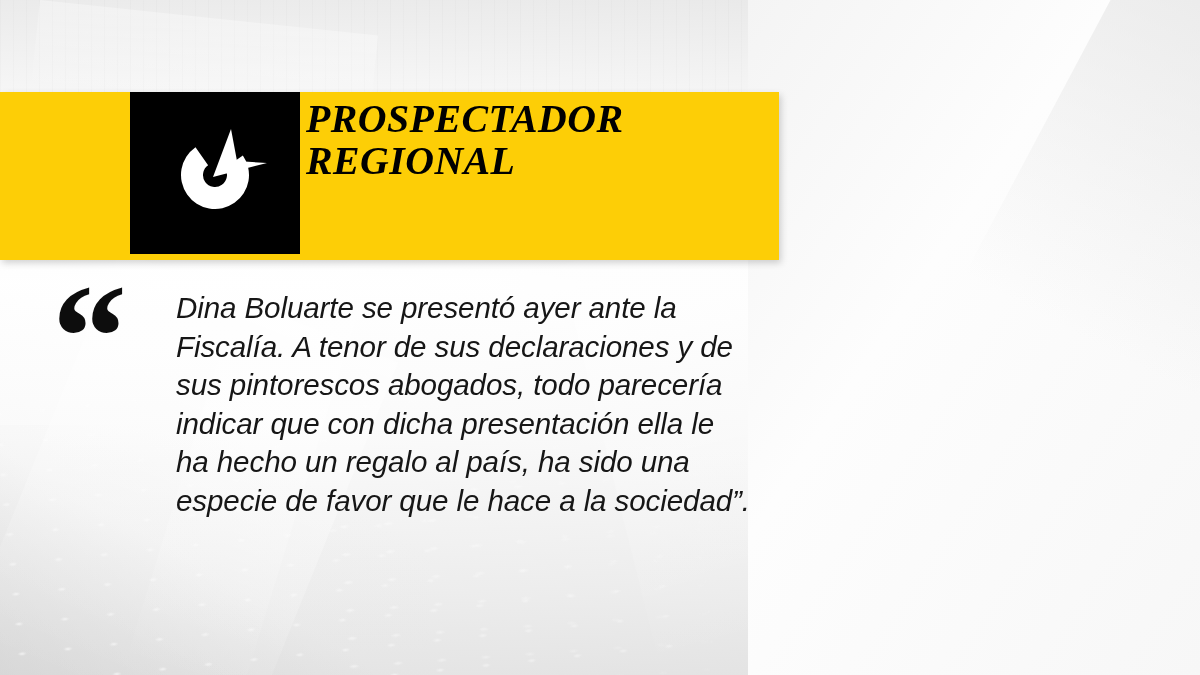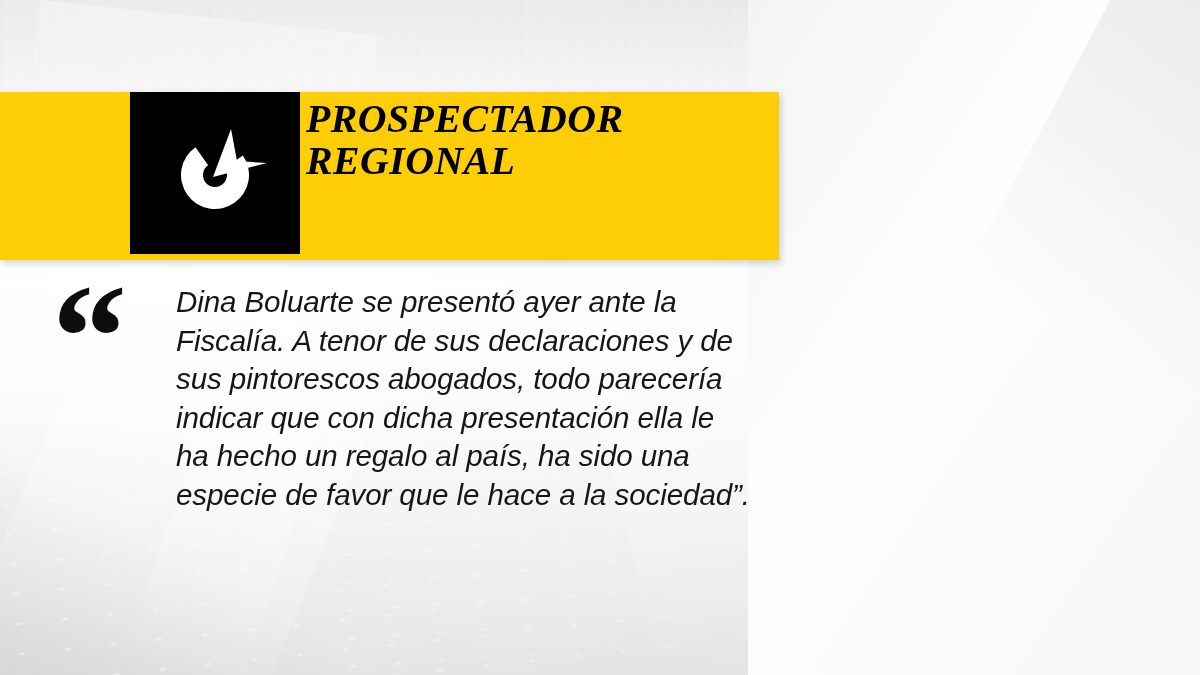--- a/index.html
+++ b/index.html
@@ -156,21 +156,21 @@
     font-family: "Liberation Serif", "DejaVu Serif", serif;
     font-weight: bold;
     font-size: 150px;
     line-height: 150px;
     color: #0d0d0d;
     user-select: none;
   }
   .quote-body {
     position: absolute;
     left: 176px;
-    top: 283px;
+    top: 289px;
     width: 560px;
   }
   .quote-line {
     font-family: "Liberation Sans", sans-serif;
     font-style: italic;
     font-weight: 400;
     font-size: 30px;
     line-height: 38.5px;
     color: #161616;
     letter-spacing: -0.1px;

